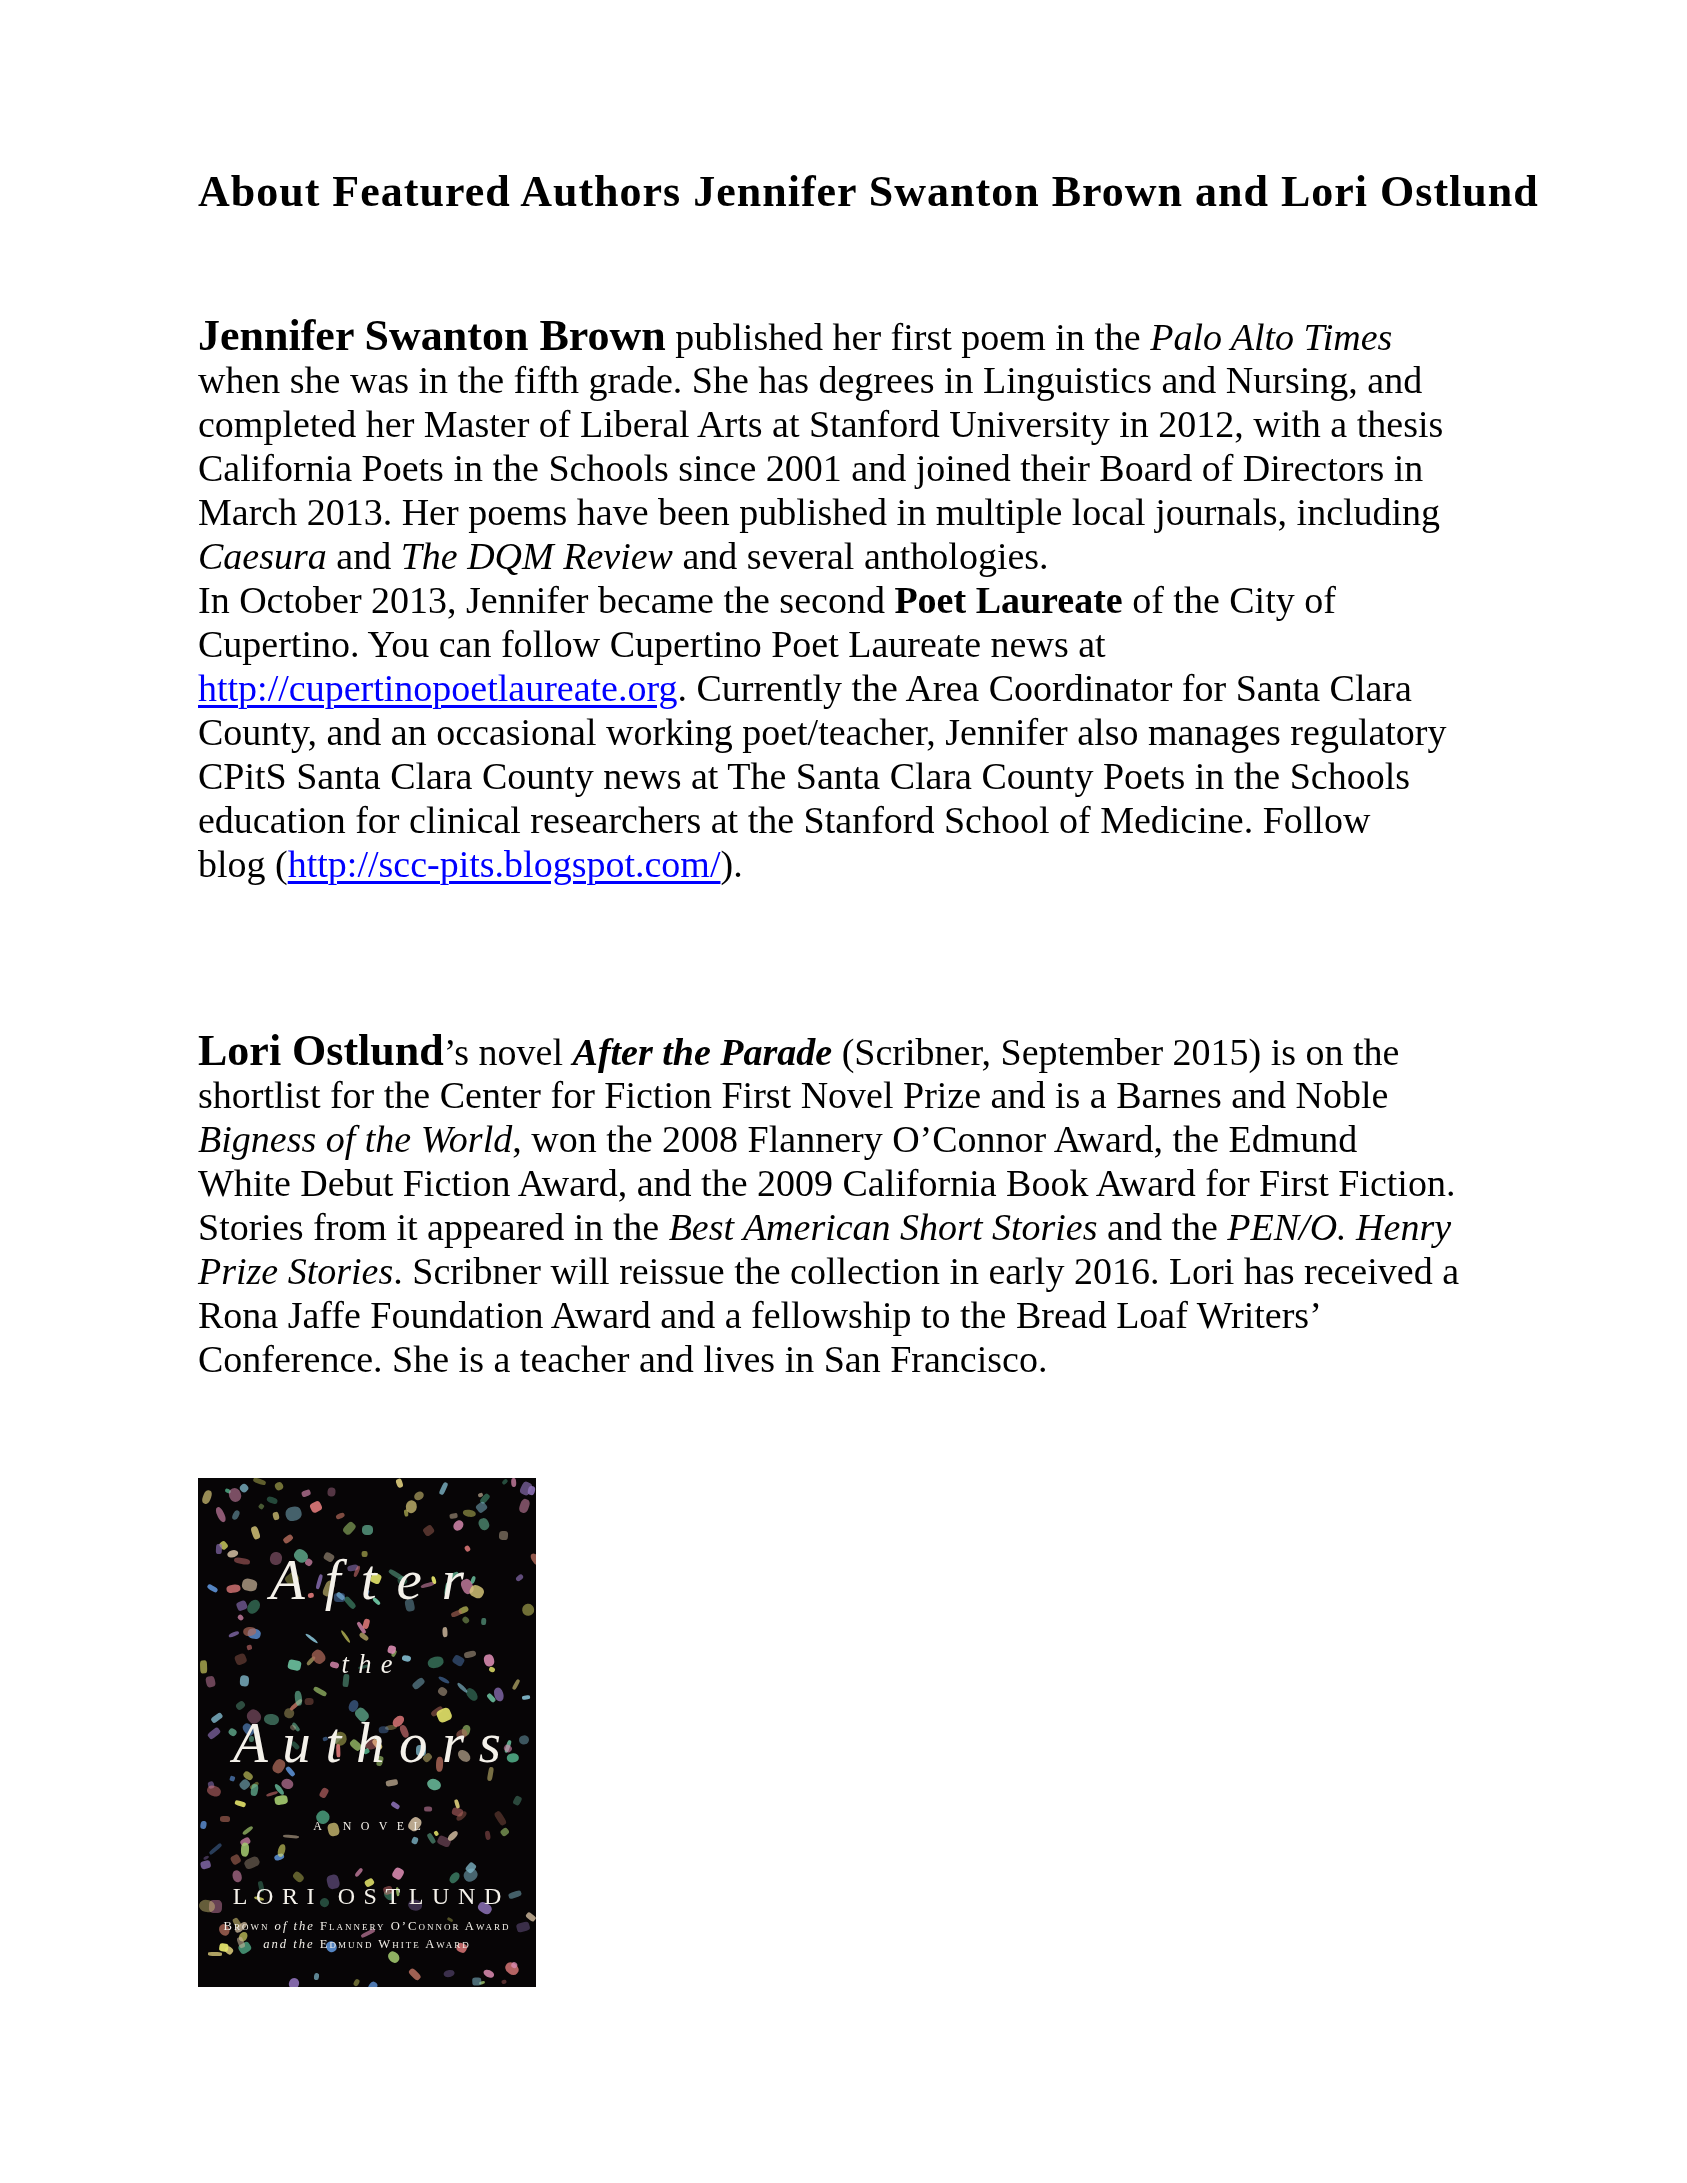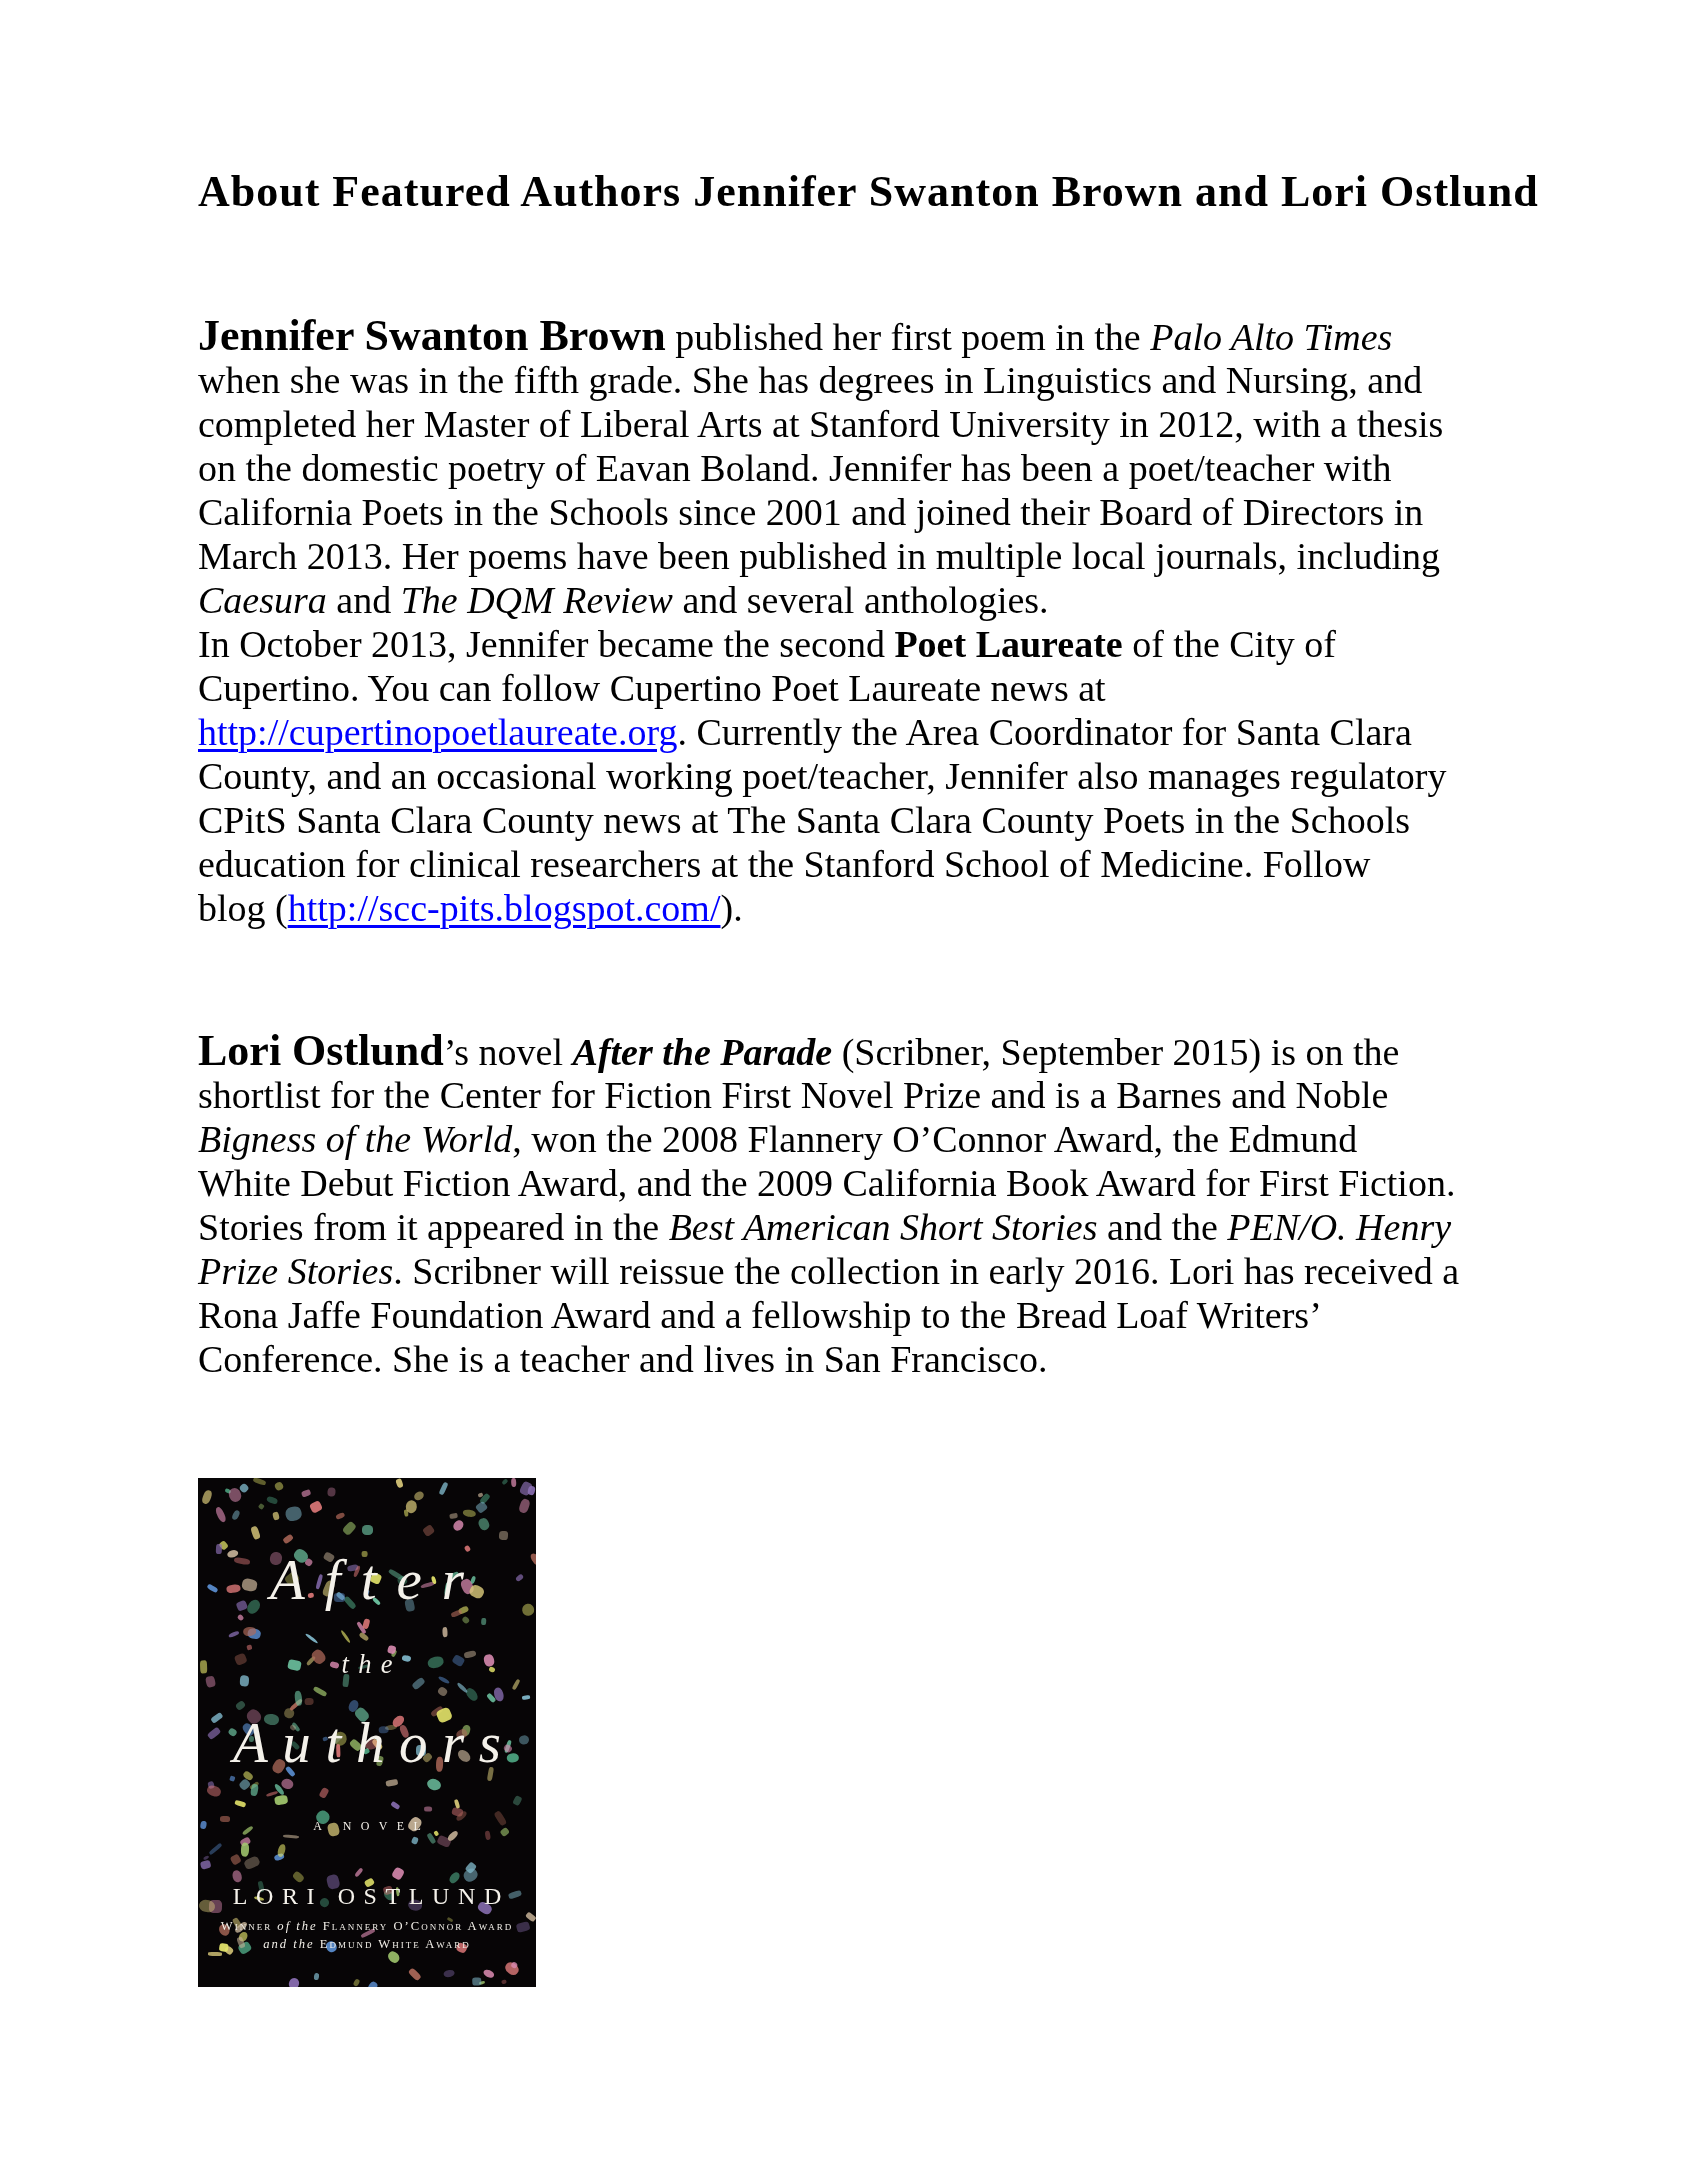--- a/index.html
+++ b/index.html
@@ -33,21 +33,20 @@
 </style>
 </head>
 <body>
 
 <h1 class="page-title">About Featured Authors Jennifer Swanton Brown and Lori Ostlund</h1>
 
 <p class="bio" id="bio-brown">
   <span class="line"><span class="name">Jennifer Swanton Brown</span><span> published her first poem in the </span><span class="i">Palo Alto Times</span></span>
   <span class="line">when she was in the fifth grade. She has degrees in Linguistics and Nursing, and</span>
   <span class="line">completed her Master of Liberal Arts at Stanford University in 2012, with a thesis</span>
-  <span class="line">on the domestic poetry of Eavan Boland. Jennifer has been a poet/teacher with</span>
   <span class="line">California Poets in the Schools since 2001 and joined their Board of Directors in</span>
   <span class="line">March 2013. Her poems have been published in multiple local journals, including</span>
   <span class="line"><span class="i">Caesura</span><span> and </span><span class="i">The DQM Review</span><span> and several anthologies.</span></span>
   <span class="line"><span>In October 2013, Jennifer became the second </span><span class="b">Poet Laureate</span><span> of the City of</span></span>
   <span class="line">Cupertino. You can follow Cupertino Poet Laureate news at</span>
   <span class="line"><a class="link">http://cupertinopoetlaureate.org</a><span>. Currently the Area Coordinator for Santa Clara</span></span>
   <span class="line">County, and an occasional working poet/teacher, Jennifer also manages regulatory</span>
   <span class="line">CPitS Santa Clara County news at The Santa Clara County Poets in the Schools</span>
   <span class="line">education for clinical researchers at the Stanford School of Medicine. Follow</span>
   <span class="line"><span>blog (</span><a class="link">http://scc-pits.blogspot.com/</a><span>).</span></span>
@@ -325,16 +324,16 @@
       <span class="confetti" style="left: 256px; top: 130px; width: 5px; height: 11px; background: rgb(176, 106, 90); opacity: 0.61; border-radius: 35.7632%; transform: rotate(69deg);"></span>
       <span class="confetti" style="left: 47px; top: 293px; width: 6.7px; height: 9.6px; background: rgb(227, 227, 106); opacity: 0.58; border-radius: 48.0314%; transform: rotate(126deg);"></span>
       <span class="confetti" style="left: 113px; top: 23.6px; width: 10.5px; height: 9.8px; background: rgb(224, 122, 122); opacity: 0.9; border-radius: 35.7728%; transform: rotate(153deg);"></span>
       <span class="confetti" style="left: 74px; top: 283px; width: 14px; height: 10.7px; background: rgb(176, 106, 90); opacity: 0.74; border-radius: 39.2344%; transform: rotate(120deg);"></span>
     </div>
   <div class="cover-text ct-after">After</div>
   <div class="cover-text ct-the">the</div>
   <div class="cover-text ct-parade">Authors</div>
   <div class="cover-text ct-novel">A NOVEL</div>
   <div class="cover-text ct-author">LORI OSTLUND</div>
-  <div class="cover-text ct-award1"><span>Winner </span><em>of the</em><span> Flannery O’Connor Award</span></div>
+  <div class="cover-text ct-award1"><span>Brown </span><em>of the</em><span> Flannery O’Connor Award</span></div>
   <div class="cover-text ct-award2"><em>and the</em><span> Edmund White Award</span></div>
 </div>
 
 
 </body></html>

